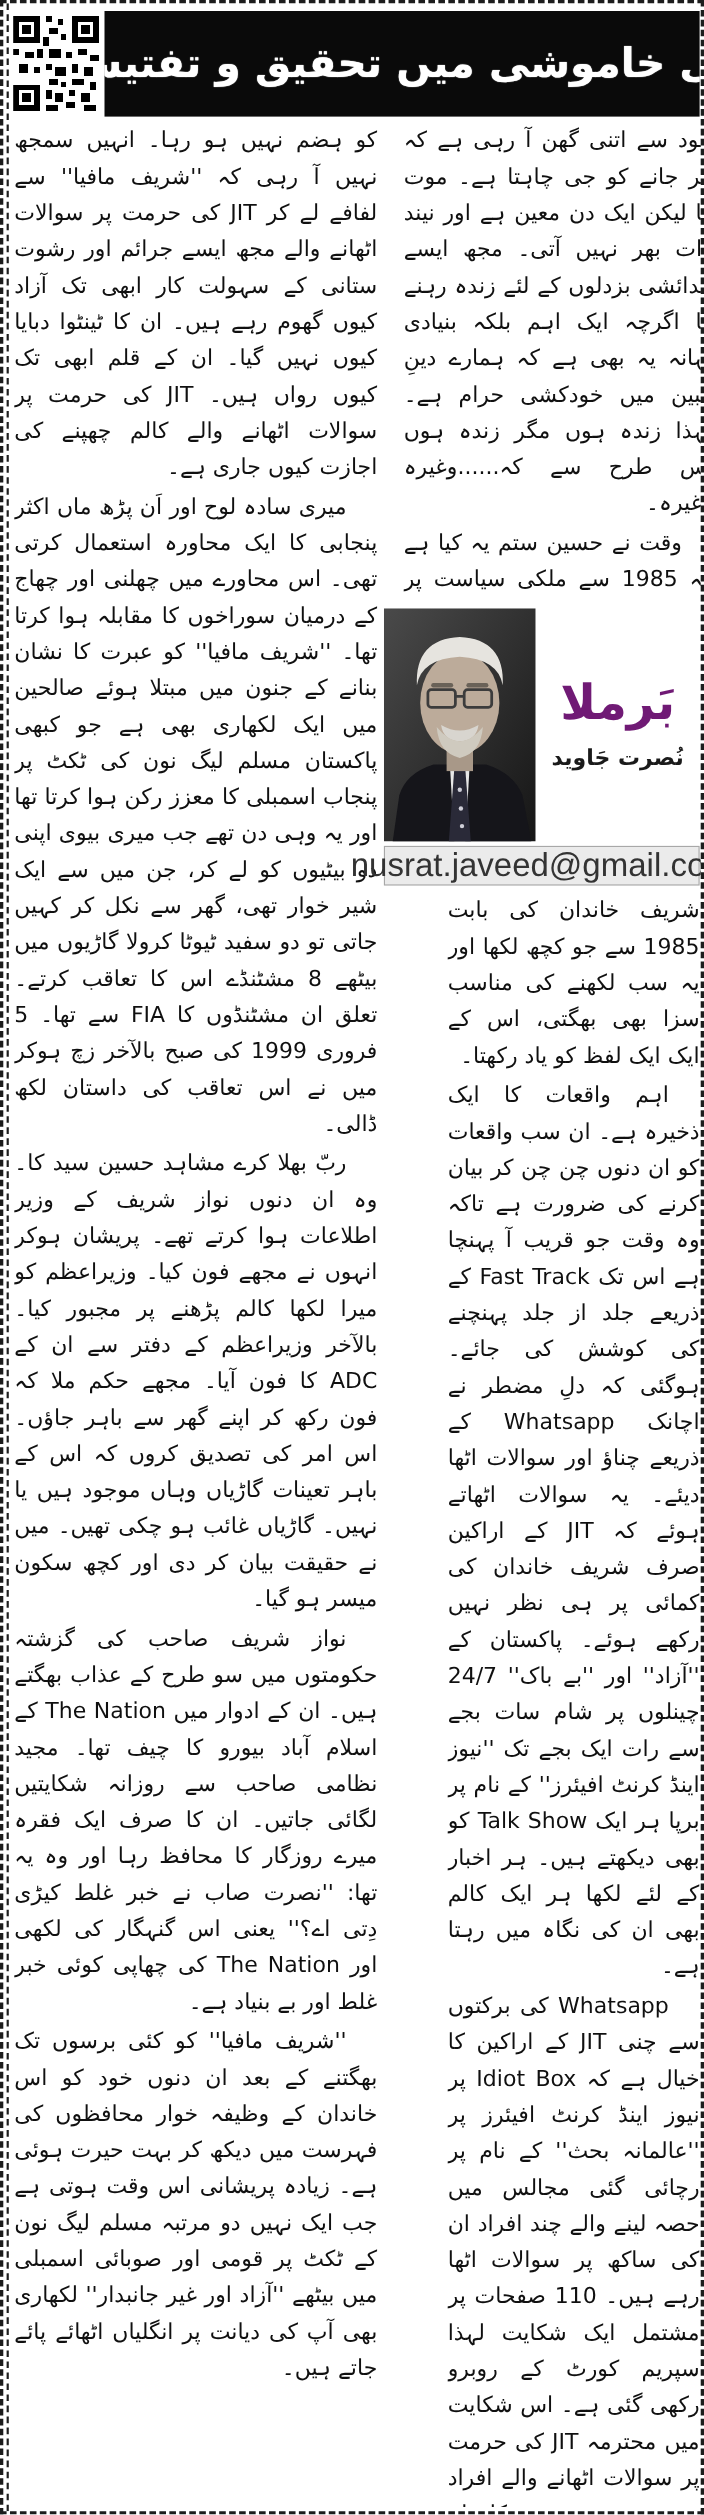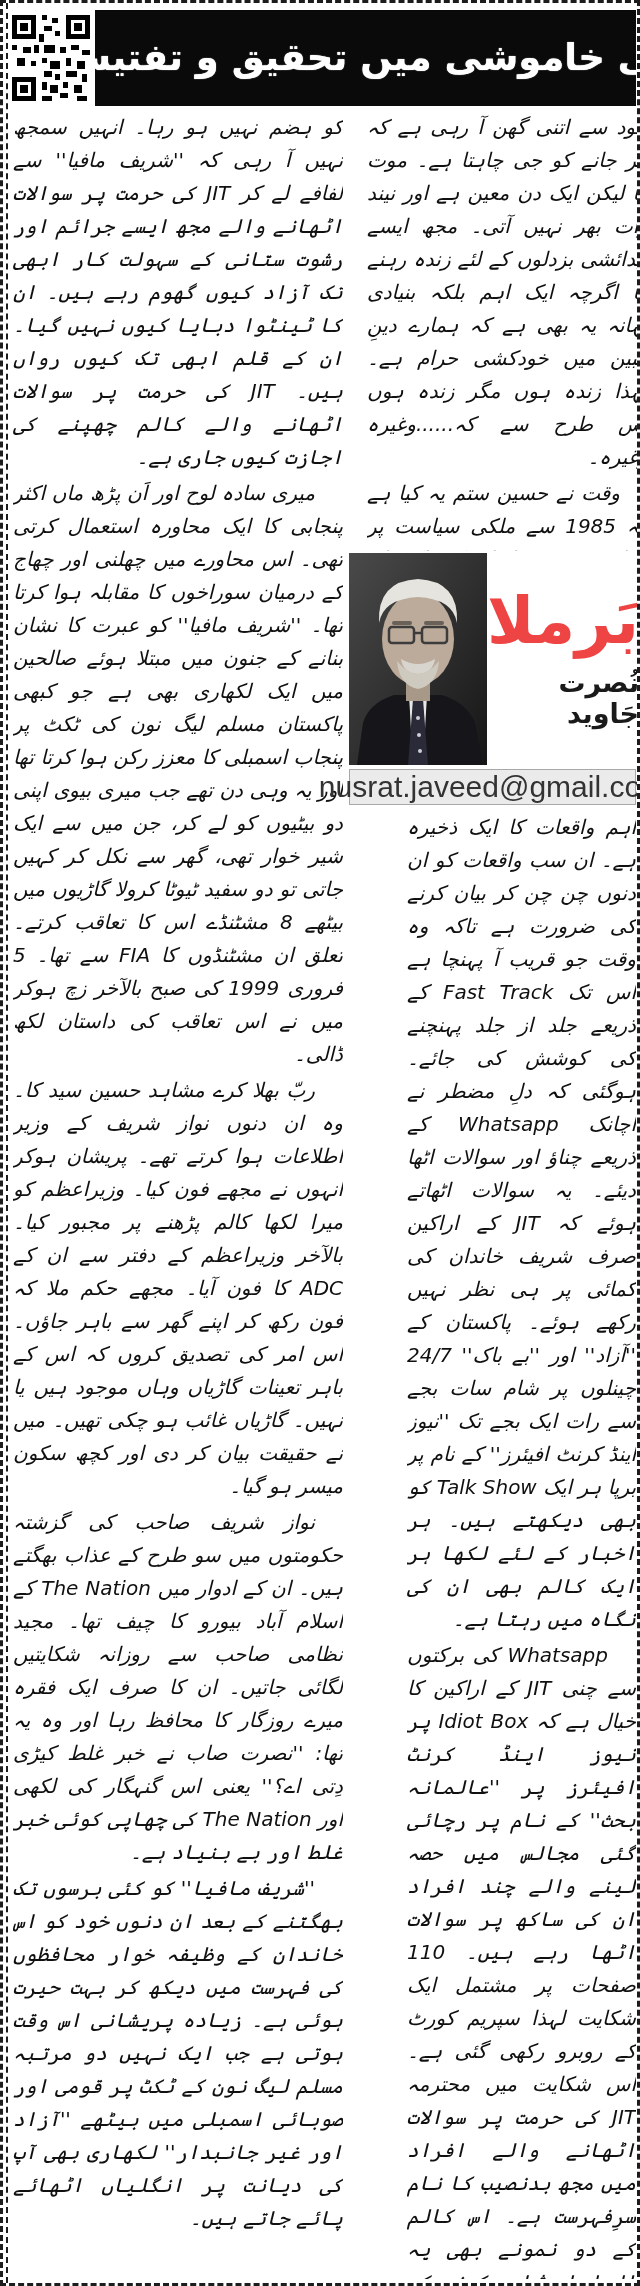--- a/index.html
+++ b/index.html
@@ -10,34 +10,34 @@
         border-left:2px dashed #1c1c1c;}
   
   .banner{position:absolute;left:92px;top:7px;width:541px;height:96px;background:#0a0a0a;
         display:flex;align-items:center;justify-content:center;overflow:hidden;}
   .headline{color:#ffffff;font-weight:bold;font-size:37px;line-height:1.1;direction:rtl;
         white-space:nowrap;text-shadow:0 0 1px #fff;}
   
   .qr{position:absolute;left:9px;top:11px;width:78px;height:88px;}
   
   .col{position:absolute;direction:rtl;text-align:justify;color:#101010;overflow:hidden;
-        font-size:20px;line-height:33px;font-style:italic;}
+        font-size:20px;line-height:33px;}
   .col p{margin:0 0 3px 0;text-indent:28px;}
   .col p:first-child{text-indent:0;}
   .col-left{left:10px;top:108px;width:330px;height:2168px;}
   .col-right-top{left:364px;top:108px;width:281px;height:440px;}
   .col-right-bottom{left:404px;top:808px;width:229px;height:1468px;}
   
   .author{position:absolute;left:346px;top:550px;width:287px;height:212px;display:flex;
         flex-direction:row;background:#fff;}
   .photo{width:138px;height:212px;flex:0 0 auto;}
   .logo-side{flex:1;display:flex;flex-direction:column;align-items:center;justify-content:center;
         direction:rtl;}
-  .logo-text{font-size:64px;font-weight:bold;color:#ef4444;line-height:1;}
-  .author-name{font-size:27px;font-weight:bold;color:#1a1a1a;margin-top:14px;}
+  .logo-text{font-size:44px;font-weight:bold;color:#701a75;line-height:1;}
+  .author-name{font-size:20px;font-weight:bold;color:#1a1a1a;margin-top:14px;}
   .email-bar{position:absolute;left:346px;top:766px;width:287px;height:36px;background:#ebebeb;
         border:1px solid #a8a8a8;box-sizing:border-box;display:flex;align-items:center;
         justify-content:center;font-family:"Liberation Sans",sans-serif;font-size:30px;color:#333;}
 </style>
 </head>
 <body>
 
 <div class="page">
 
   <svg class="qr" viewBox="0 0 29 32" shape-rendering="crispEdges">
@@ -136,17 +136,18 @@
     </svg>
     <div class="logo-side">
       <div class="logo-text">بَرملا</div>
       <div class="author-name">نُصرت جَاوید</div>
     </div>
   </div>
 
   <div class="email-bar">nusrat.javeed@gmail.com</div>
 
   <div class="col col-right-bottom">
+      <p>شریف خاندان کی بابت 1985 سے جو کچھ لکھا اور یہ سب لکھنے کی مناسب سزا بھی بھگتی، اس کے ایک ایک لفظ کو یاد رکھتا۔</p>
       <p>اہم واقعات کا ایک ذخیرہ ہے۔ ان سب واقعات کو ان دنوں چن چن کر بیان کرنے کی ضرورت ہے تاکہ وہ وقت جو قریب آ پہنچا ہے اس تک Fast Track کے ذریعے جلد از جلد پہنچنے کی کوشش کی جائے۔ ہوگئی کہ دلِ مضطر نے اچانک Whatsapp کے ذریعے چناؤ اور سوالات اٹھا دیئے۔ یہ سوالات اٹھاتے ہوئے کہ JIT کے اراکین صرف شریف خاندان کی کمائی پر ہی نظر نہیں رکھے ہوئے۔ پاکستان کے ''آزاد'' اور ''بے باک'' 24/7 چینلوں پر شام سات بجے سے رات ایک بجے تک ''نیوز اینڈ کرنٹ افیئرز'' کے نام پر برپا ہر ایک Talk Show کو بھی دیکھتے ہیں۔ ہر اخبار کے لئے لکھا ہر ایک کالم بھی ان کی نگاہ میں رہتا ہے۔</p>
       <p>Whatsapp کی برکتوں سے چنی JIT کے اراکین کا خیال ہے کہ Idiot Box پر نیوز اینڈ کرنٹ افیئرز پر ''عالمانہ بحث'' کے نام پر رچائی گئی مجالس میں حصہ لینے والے چند افراد ان کی ساکھ پر سوالات اٹھا رہے ہیں۔ 110 صفحات پر مشتمل ایک شکایت لہذا سپریم کورٹ کے روبرو رکھی گئی ہے۔ اس شکایت میں محترمہ JIT کی حرمت پر سوالات اٹھانے والے افراد میں مجھ بدنصیب کا نام سرِفہرست ہے۔ اس کالم کے دو نمونے بھی یہ الزامات ثابت کرنے کے لئے ڈھونڈ لئے گئے ہیں۔ JIT کا دعویٰ ہے کہ یہ کالم اس کے کام پر سوالات اٹھاتے ہوئے ''انصاف کی راہ میں روڑے اٹکا'' رہے ہیں۔ JIT کو چونکہ پاکستان کی اعلیٰ ترین عدالت نے اس ملک میں ''پہلی بار'' لاہور سے اٹھے ایک ''مافیا خاندان'' کے طریقہ واردات کو بے نقاب کرنے کے لئے چنا ہے اس لئے اس کے ''کام میں رخنہ ڈالنے'' کی کوشش درحقیقت سپریم کورٹ کے احکامات کی تعمیل میں رکاوٹ ڈالنے کے مترادف سمجھی جانا چاہیے۔ مجھ ایسے لوگوں کو توہینِ عدالت کے جرم میں گرفتار کر کے جیل بھیج دینا چاہیے۔ آزادیٔ اظہار کے حوالے سے زیادہ پریشان ہونے کی ضرورت بھی نہیں۔ یہ JIT ہماری تاریخ میں ''پہلی بار'' شریف کہلاتے ''مافیا'' کو ہر صورت لگن اور توجہ سے بے نقاب کر سکتی ہے۔</p>
     </div>
 
 </div>
 
 </body></html>

